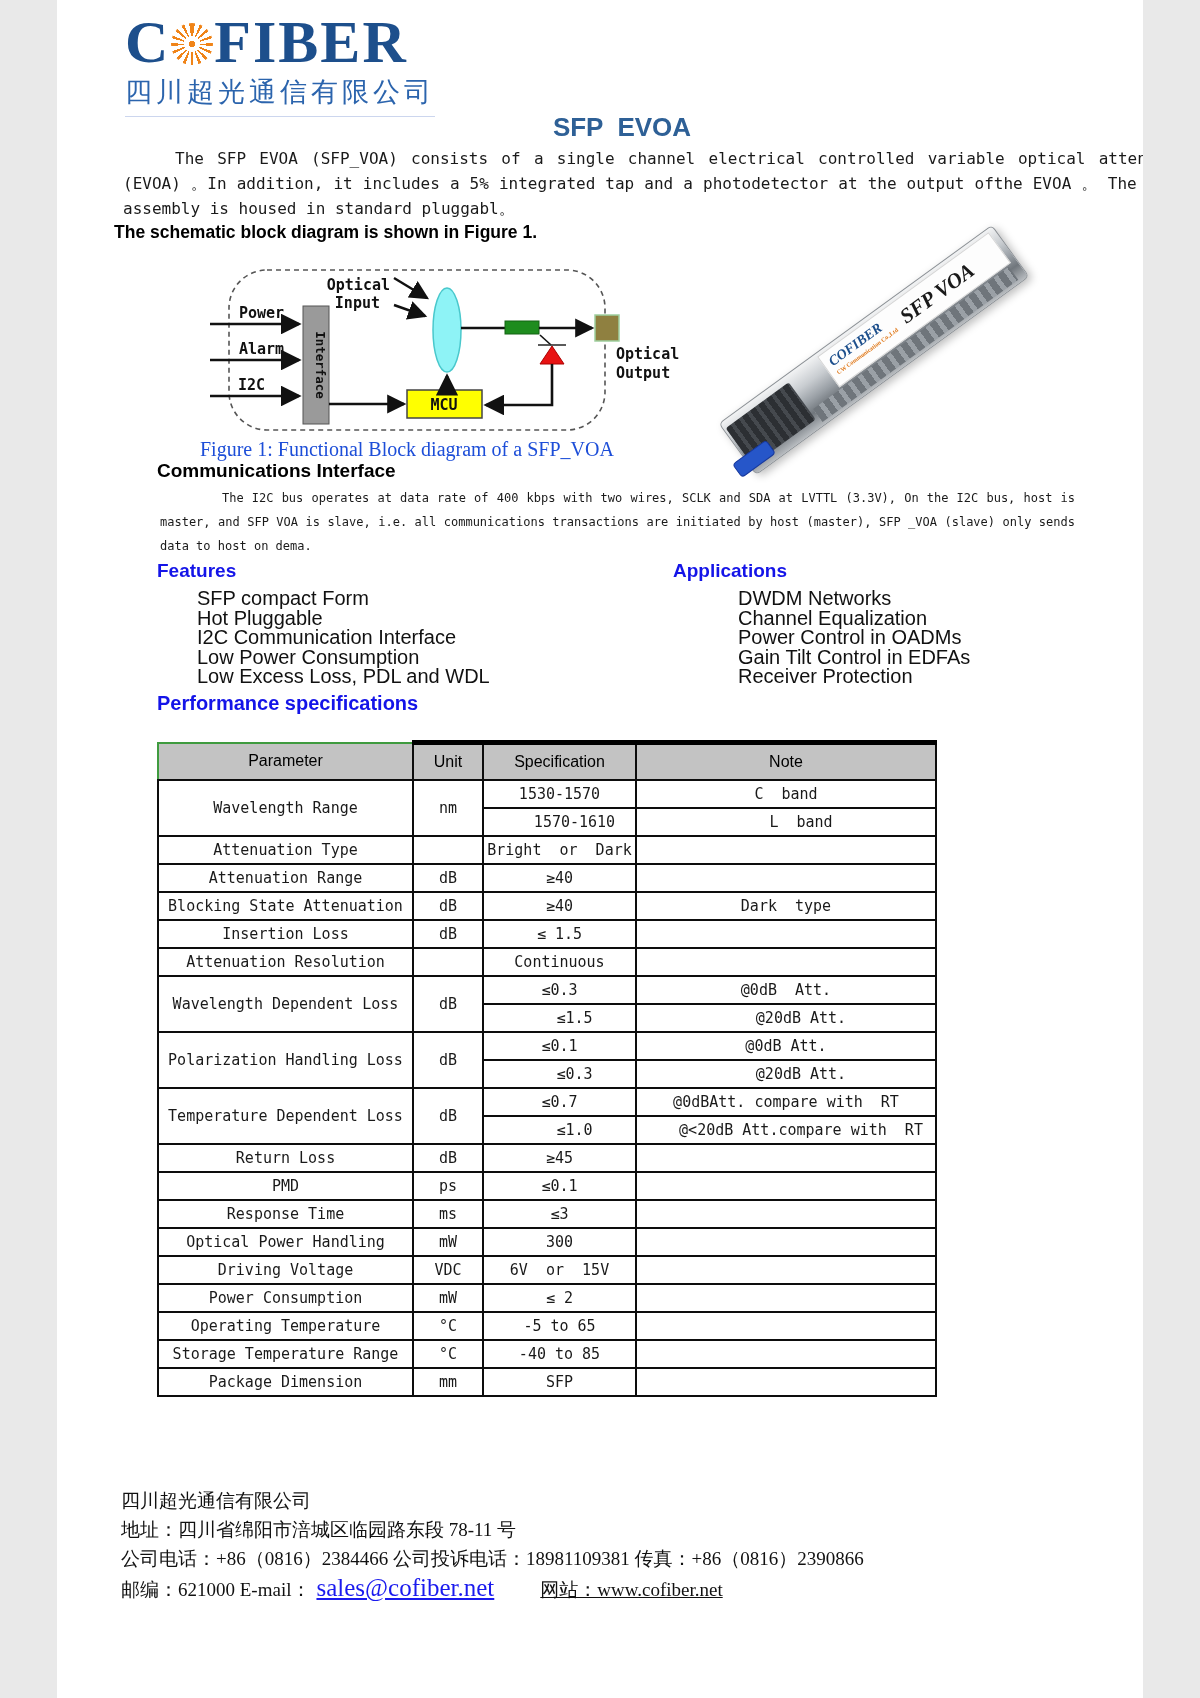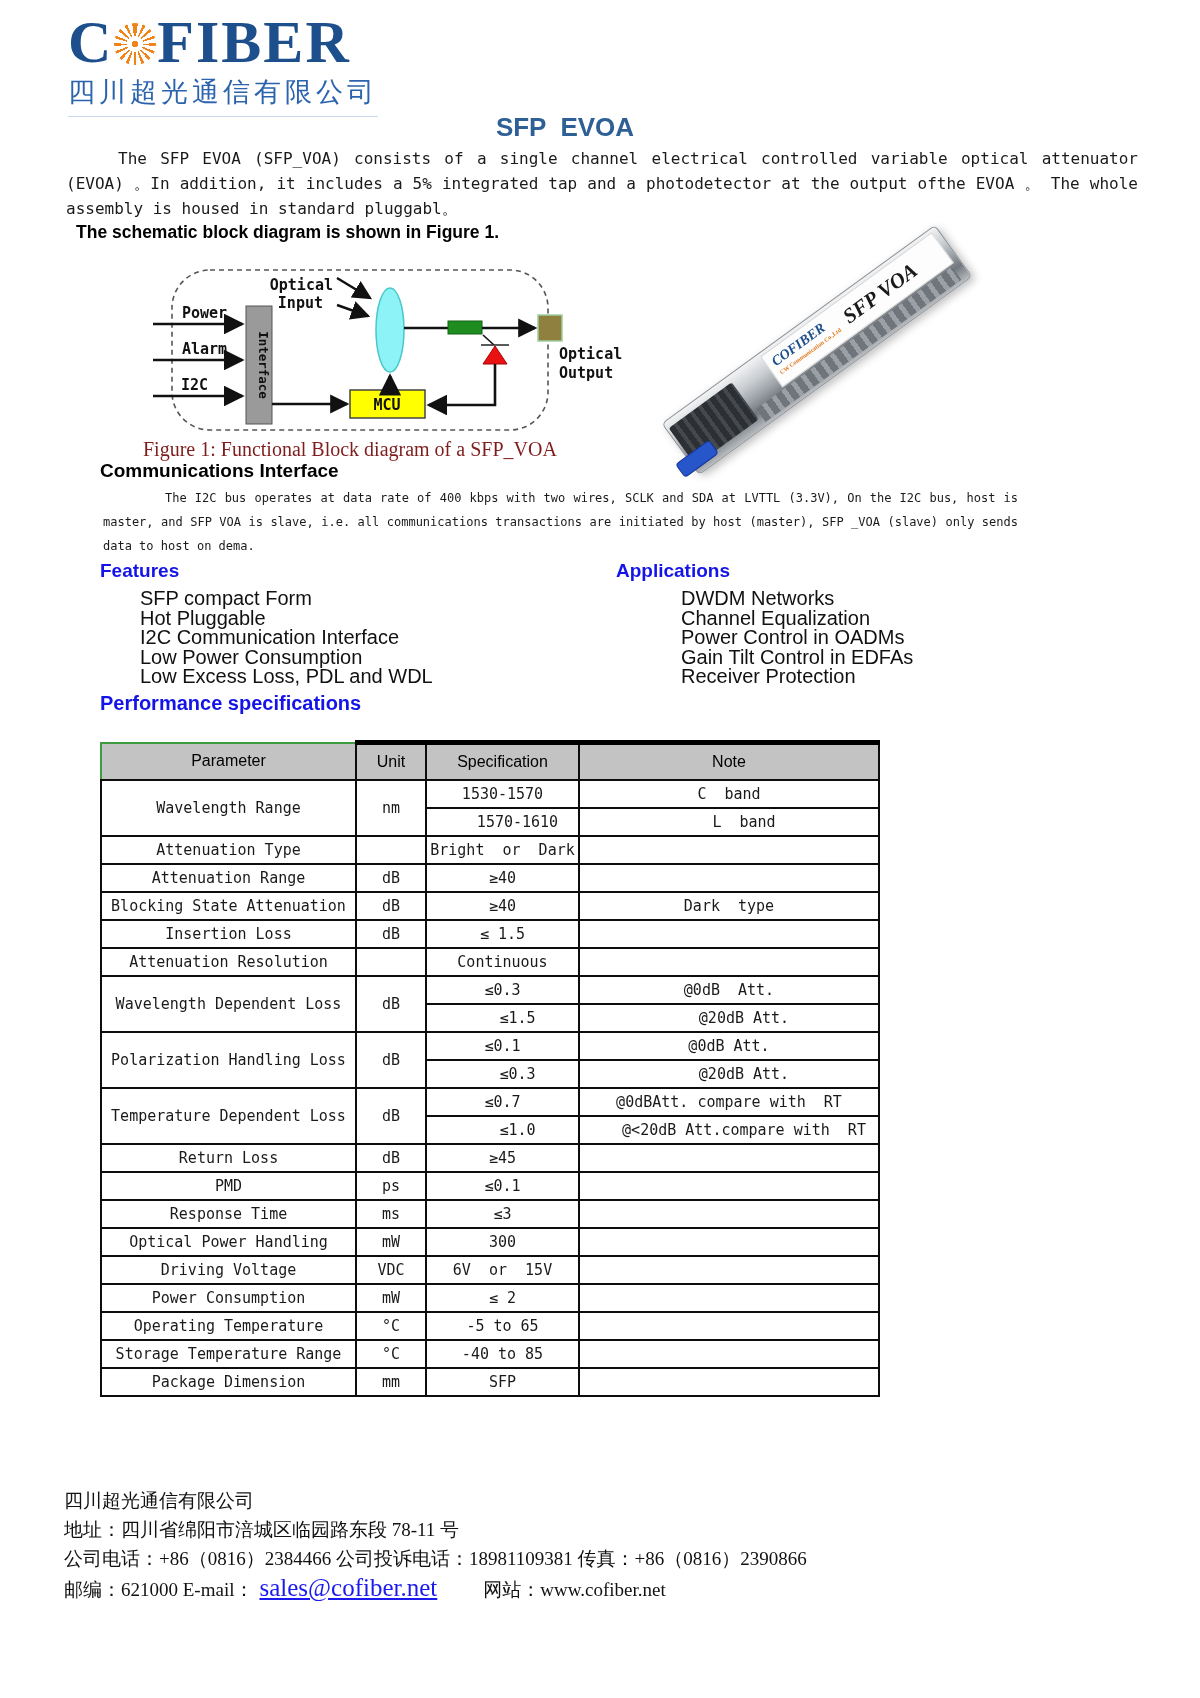--- a/index.html
+++ b/index.html
@@ -1,38 +1,38 @@
 <!DOCTYPE html>
 <html><head>
 <meta charset="utf-8">
 <style>
   html,body{margin:0;padding:0;background:#e9e9e9;}
-  .page{position:relative;width:1200px;height:1698px;margin:0 auto;background:#ffffff;
+  .page{position:relative;width:1086px;height:1698px;margin:0 auto;background:#ffffff;
         font-family:"Liberation Sans",sans-serif;color:#111;overflow:hidden;}
 
   
   .logo{position:absolute;left:68px;top:12px;}
   .logo-line1{font-family:"Liberation Serif",serif;font-weight:bold;font-size:60px;
               line-height:60px;color:#1d4f8c;letter-spacing:2px;white-space:nowrap;}
   .burst{display:inline-block;width:42px;height:42px;margin:0 1px;border-radius:50%;position:relative;top:3px;
          background:radial-gradient(circle,#f08418 0 3px,#ffffff 3px 8px,rgba(255,255,255,0) 8px),
                     repeating-conic-gradient(#f08418 0deg 8deg,#ffffff 8deg 22deg);}
   .logo-line2{font-size:27px;color:#2b64ad;letter-spacing:4px;margin-top:2px;padding-bottom:6px;
               border-bottom:1px solid #ccd6ee;display:inline-block;}
 
   
   .doc-title{position:absolute;left:0;top:112px;width:1130px;text-align:center;
              font-size:26px;font-weight:bold;color:#2e6096;white-space:pre;}
   .mono{font-family:"DejaVu Sans Mono","Liberation Mono",monospace;}
   .intro{position:absolute;left:66px;top:146px;width:1072px;font-size:16px;line-height:25px;
          text-indent:52px;text-align:justify;color:#1a1a1a;}
-  .schem-line{position:absolute;left:76px;top:222px;font-size:17.5px;font-weight:bold;color:#000;}
+  .schem-line{position:absolute;left:57px;top:222px;font-size:17.5px;font-weight:bold;color:#000;}
 
   .fig-caption{position:absolute;left:143px;top:438px;font-family:"Liberation Serif",serif;
-               font-size:20px;color:#7f1d1d;}
+               font-size:20px;color:#1d4ed8;}
   .comm-h{position:absolute;left:100px;top:460px;font-size:19px;font-weight:bold;color:#000;}
   .comm-body{position:absolute;left:103px;top:486px;width:915px;font-size:12px;line-height:24px;
              text-indent:62px;text-align:justify;color:#1a1a1a;}
 
   .feat-h{position:absolute;left:100px;top:560px;font-size:19px;font-weight:bold;color:#1414e8;}
   .app-h{position:absolute;left:616px;top:560px;font-size:19px;font-weight:bold;color:#1414e8;}
   .plain-list{position:absolute;margin:0;padding:0;list-style:none;font-size:20px;line-height:19.5px;color:#111;}
   .feat-list{left:140px;top:589px;}
   .app-list{left:681px;top:589px;}
 
@@ -70,21 +70,21 @@
   .spec-table th.th-param{border-top:2px solid #3f9b3f;border-left:2px solid #3f9b3f;}
   .spec-table td{font-family:"DejaVu Sans Mono","Liberation Mono",monospace;font-size:15px;color:#1a1a1a;
                  border:2px solid #0d0d0d;height:26px;text-align:center;white-space:pre;padding:0 2px;}
   .spec-table td.sub{border-top:2px solid #8f8f8f;padding-left:32px;}
 
   
   .footer{position:absolute;left:64px;top:1486px;font-family:"Liberation Serif",serif;
           font-size:19px;line-height:29px;color:#111;}
   .footer .email-line{display:flex;align-items:baseline;}
   .email-link{font-size:25px;color:#1a1aee;text-decoration:underline;margin:0 6px;}
-  .site{margin-left:40px;}
+  .site{margin-left:40px;text-decoration:underline;}
 </style>
 </head>
 <body>
 
 <div class="page">
 
   <div class="logo">
     <div class="logo-line1"><span>C</span><span class="burst"></span><span>FIBER</span></div>
     <div class="logo-line2">四川超光通信有限公司</div>
   </div>

